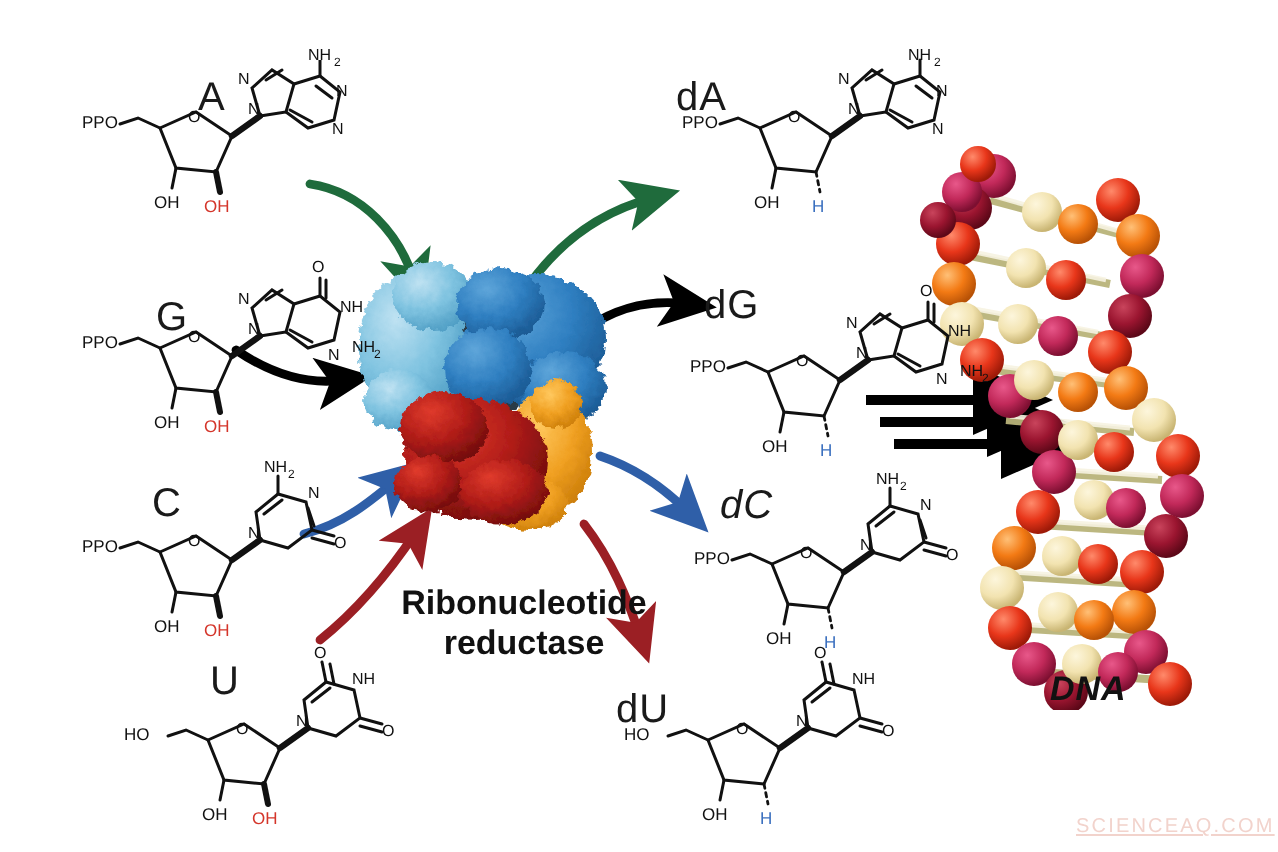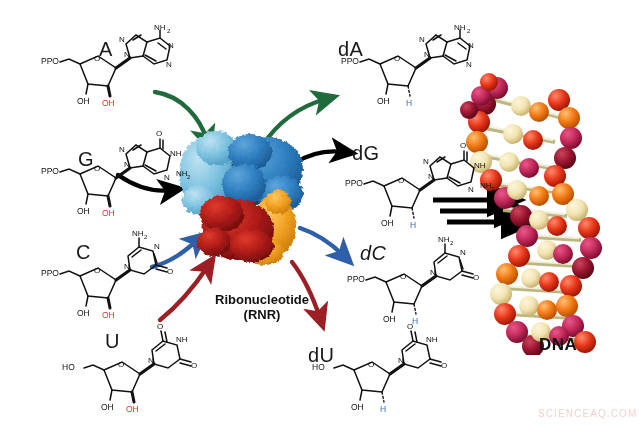--- a/index.html
+++ b/index.html
@@ -31,21 +31,21 @@
 
   
   .molecule { position: absolute; }
   .molecule svg { display: block; overflow: visible; }
 
   
   .rnr-caption {
     position: absolute;
     text-align: center;
     font-family: "Liberation Sans", sans-serif;
-    font-size: 13px;
+    font-size: 17px;
     font-weight: bold;
     color: #111111;
     line-height: 1.18;
     white-space: nowrap;
   }
   .rnr-caption div { display: block; }
 
   
   .dna-caption {
     position: absolute;
@@ -548,20 +548,20 @@
         <text x="97" y="11" font-size="8">O</text>
         <text x="131" y="50" font-size="8">O</text>
       </g>
       <text x="70" y="94" fill="#3a6fbf" font-family="'Liberation Sans',sans-serif" font-size="8.5">H</text>
     </svg>
   </div>
   <div class="abs nuc-label" style="left:308px; top:344px;">dU</div>
 
   <div class="rnr-caption" style="left:186px; top:292px; width:152px;">
     <div>Ribonucleotide</div>
-    <div>(RNR)</div>
-  </div>
-
-  <div class="dna-caption" style="left:539px; top:335px;">DNA</div>
-
-  <div class="watermark" style="left:538px; top:408px;">SCIENCEAQ.COM</div>
+    <div>reductase</div>
+  </div>
+
+  <div class="dna-caption" style="left:525px; top:335px;font-style:italic;">DNA</div>
+
+  <div class="watermark" style="left:538px; top:408px;text-decoration:underline;">SCIENCEAQ.COM</div>
 
 </div>
 
 </body></html>

